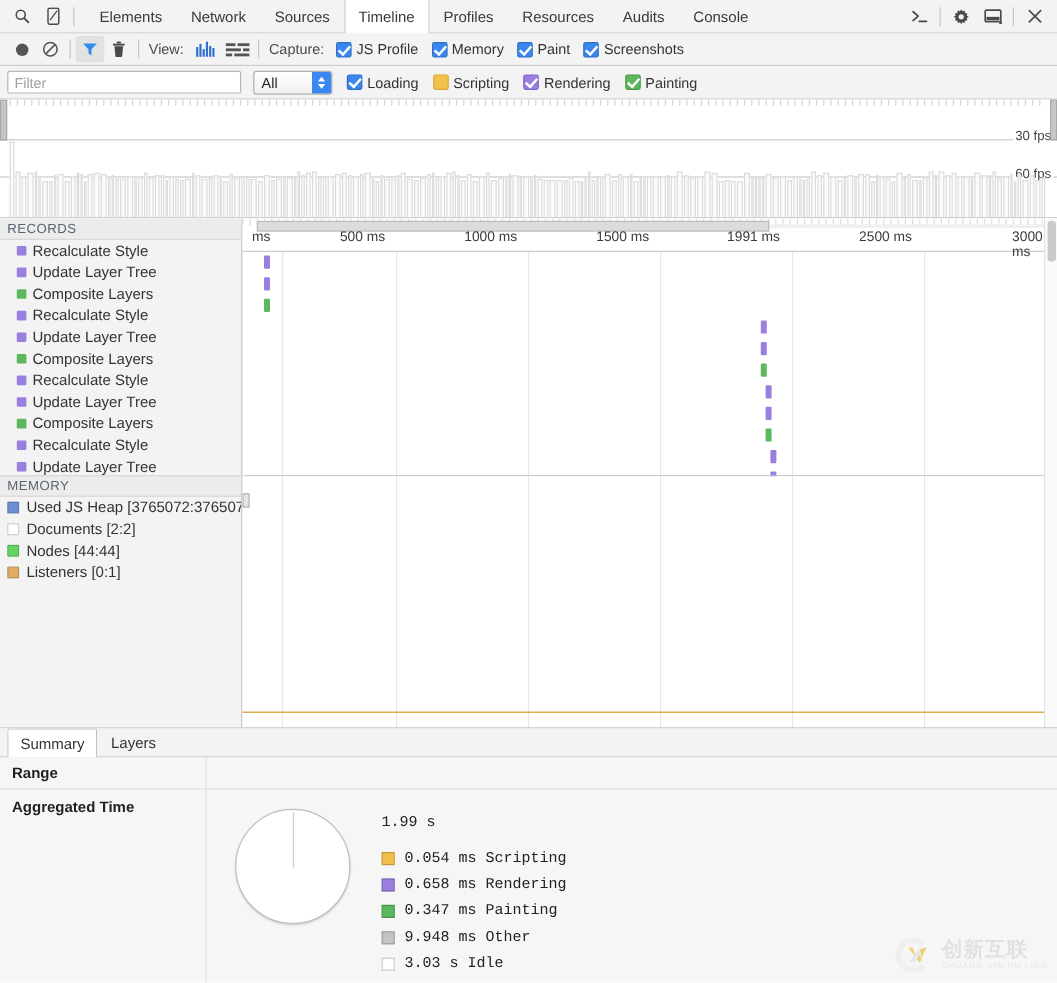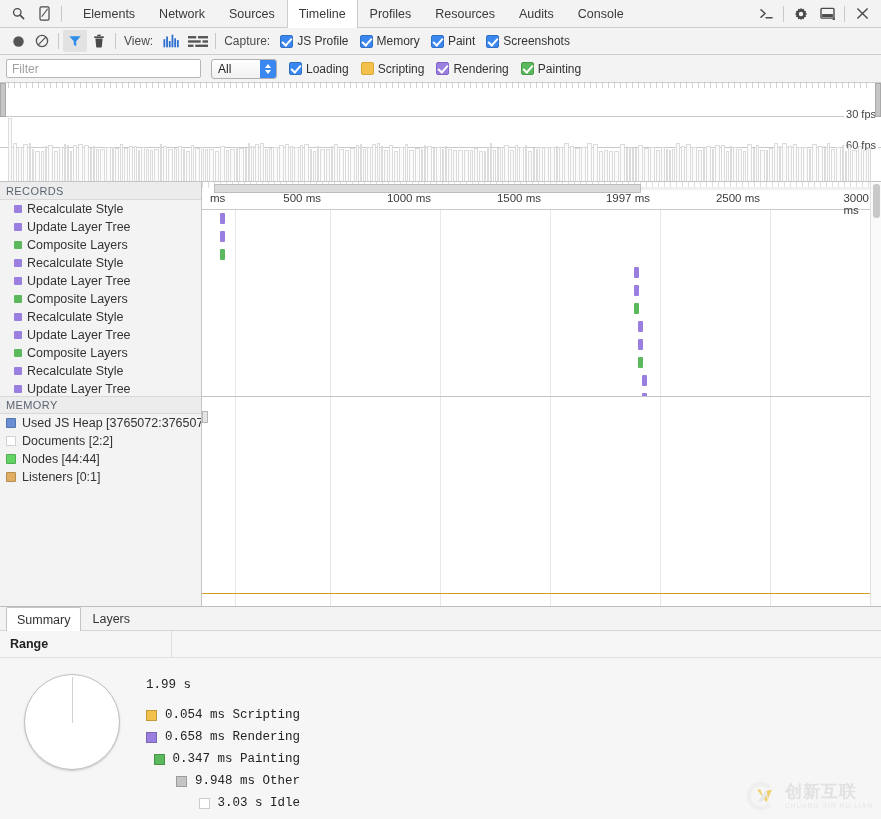--- a/index.html
+++ b/index.html
@@ -177,21 +177,21 @@
   .agg .k { width: 172px; min-width: 172px; padding: 8px 0 0 10px; font-weight: bold; font-size: 12.5px; color: #222; border-right: 1px solid #e0e0e0; }
   .agg .v { flex: 1; display: flex; padding: 8px 0 0 10px; gap: 26px; }
   .pie {
     width: 96px; height: 96px; border-radius: 50%;
     background: #fff; border: 1px solid #c0c0c0;
     box-shadow: 0 1px 2px rgba(0,0,0,.18); position: relative; flex: none;
     margin-left: 14px; margin-top: 8px;
   }
   .pie-needle { position: absolute; left: 50%; top: 2px; width: 1px; height: 46px; background: #cfcfcf; }
   .legend { display: flex; flex-direction: column; gap: 8px; padding-top: 12px; font-family: "Liberation Mono", monospace; font-size: 12.5px; color: #222; }
-  .lg-row { display: flex; align-items: center; gap: 8px; justify-content: flex-end; }
+  .lg-row { display: flex; align-items: center; gap: 8px; }
   .lg-sw { width: 11px; height: 11px; border: 1px solid rgba(0,0,0,.2); flex: none; }
   .lg-total { font-family: "Liberation Mono", monospace; font-size: 12.5px; color: #222; padding-left: 0; }
 
   
   .watermark { position: absolute; right: 8px; bottom: 6px; display: flex; align-items: center; gap: 7px; opacity: .72; pointer-events: none; }
   .wm-mark { width: 34px; height: 34px; position: relative; }
   .wm-text { display: flex; flex-direction: column; line-height: 1; }
   .wm-cn { font-size: 17px; color: #d9d9d9; font-weight: bold; letter-spacing: 1px; }
   .wm-en { font-size: 6.5px; color: #e0e0e0; letter-spacing: 1.1px; margin-top: 3px; }
 </style>
@@ -895,21 +895,21 @@
             <i style="left: 678px;"></i>
           </div>
         <div class="ruler-scroll">
           <div class="track"></div>
           <div class="thumb" style="left:0; width:65%"></div>
         </div>
         <div class="rtick" style="left:8px; transform:none; padding:0;">ms</div>
         <div class="rtick" style="left:123px">500 ms</div>
         <div class="rtick" style="left:233px">1000 ms</div>
         <div class="rtick" style="left:343px">1500 ms</div>
-        <div class="rtick" style="left:452px">1997 ms</div>
+        <div class="rtick" style="left:452px">1991 ms</div>
         <div class="rtick" style="left:562px">2500 ms</div>
         <div class="rtick" style="left:671px">3000 ms</div>
       </div>
 
       <div class="records-canvas" id="records-canvas">
           <div class="gridline" style="left: 33px;"></div>
           <div class="gridline" style="left: 128px;"></div>
           <div class="gridline" style="left: 238px;"></div>
           <div class="gridline" style="left: 348px;"></div>
           <div class="gridline" style="left: 458px;"></div>
@@ -950,20 +950,21 @@
 
   <div class="drawer">
     <div class="drawer-tabs">
       <div class="dtab active">Summary</div>
       <div class="dtab">Layers</div>
     </div>
     <div class="drow">
       <div class="k">Range</div>
     </div>
     <div class="agg">
+      <div class="k">Aggregated Time</div>
       <div class="v">
         <div class="pie">
           <div class="pie-needle"></div>
         </div>
         <div class="legend">
           <div class="lg-total">1.99 s</div>
           <div id="legend-rows">
               <div class="lg-row" style="margin-top: 8px;">
                 <span class="lg-sw" style="background: rgb(242, 193, 75);"></span>
                 <span>0.054 ms  Scripting</span>

